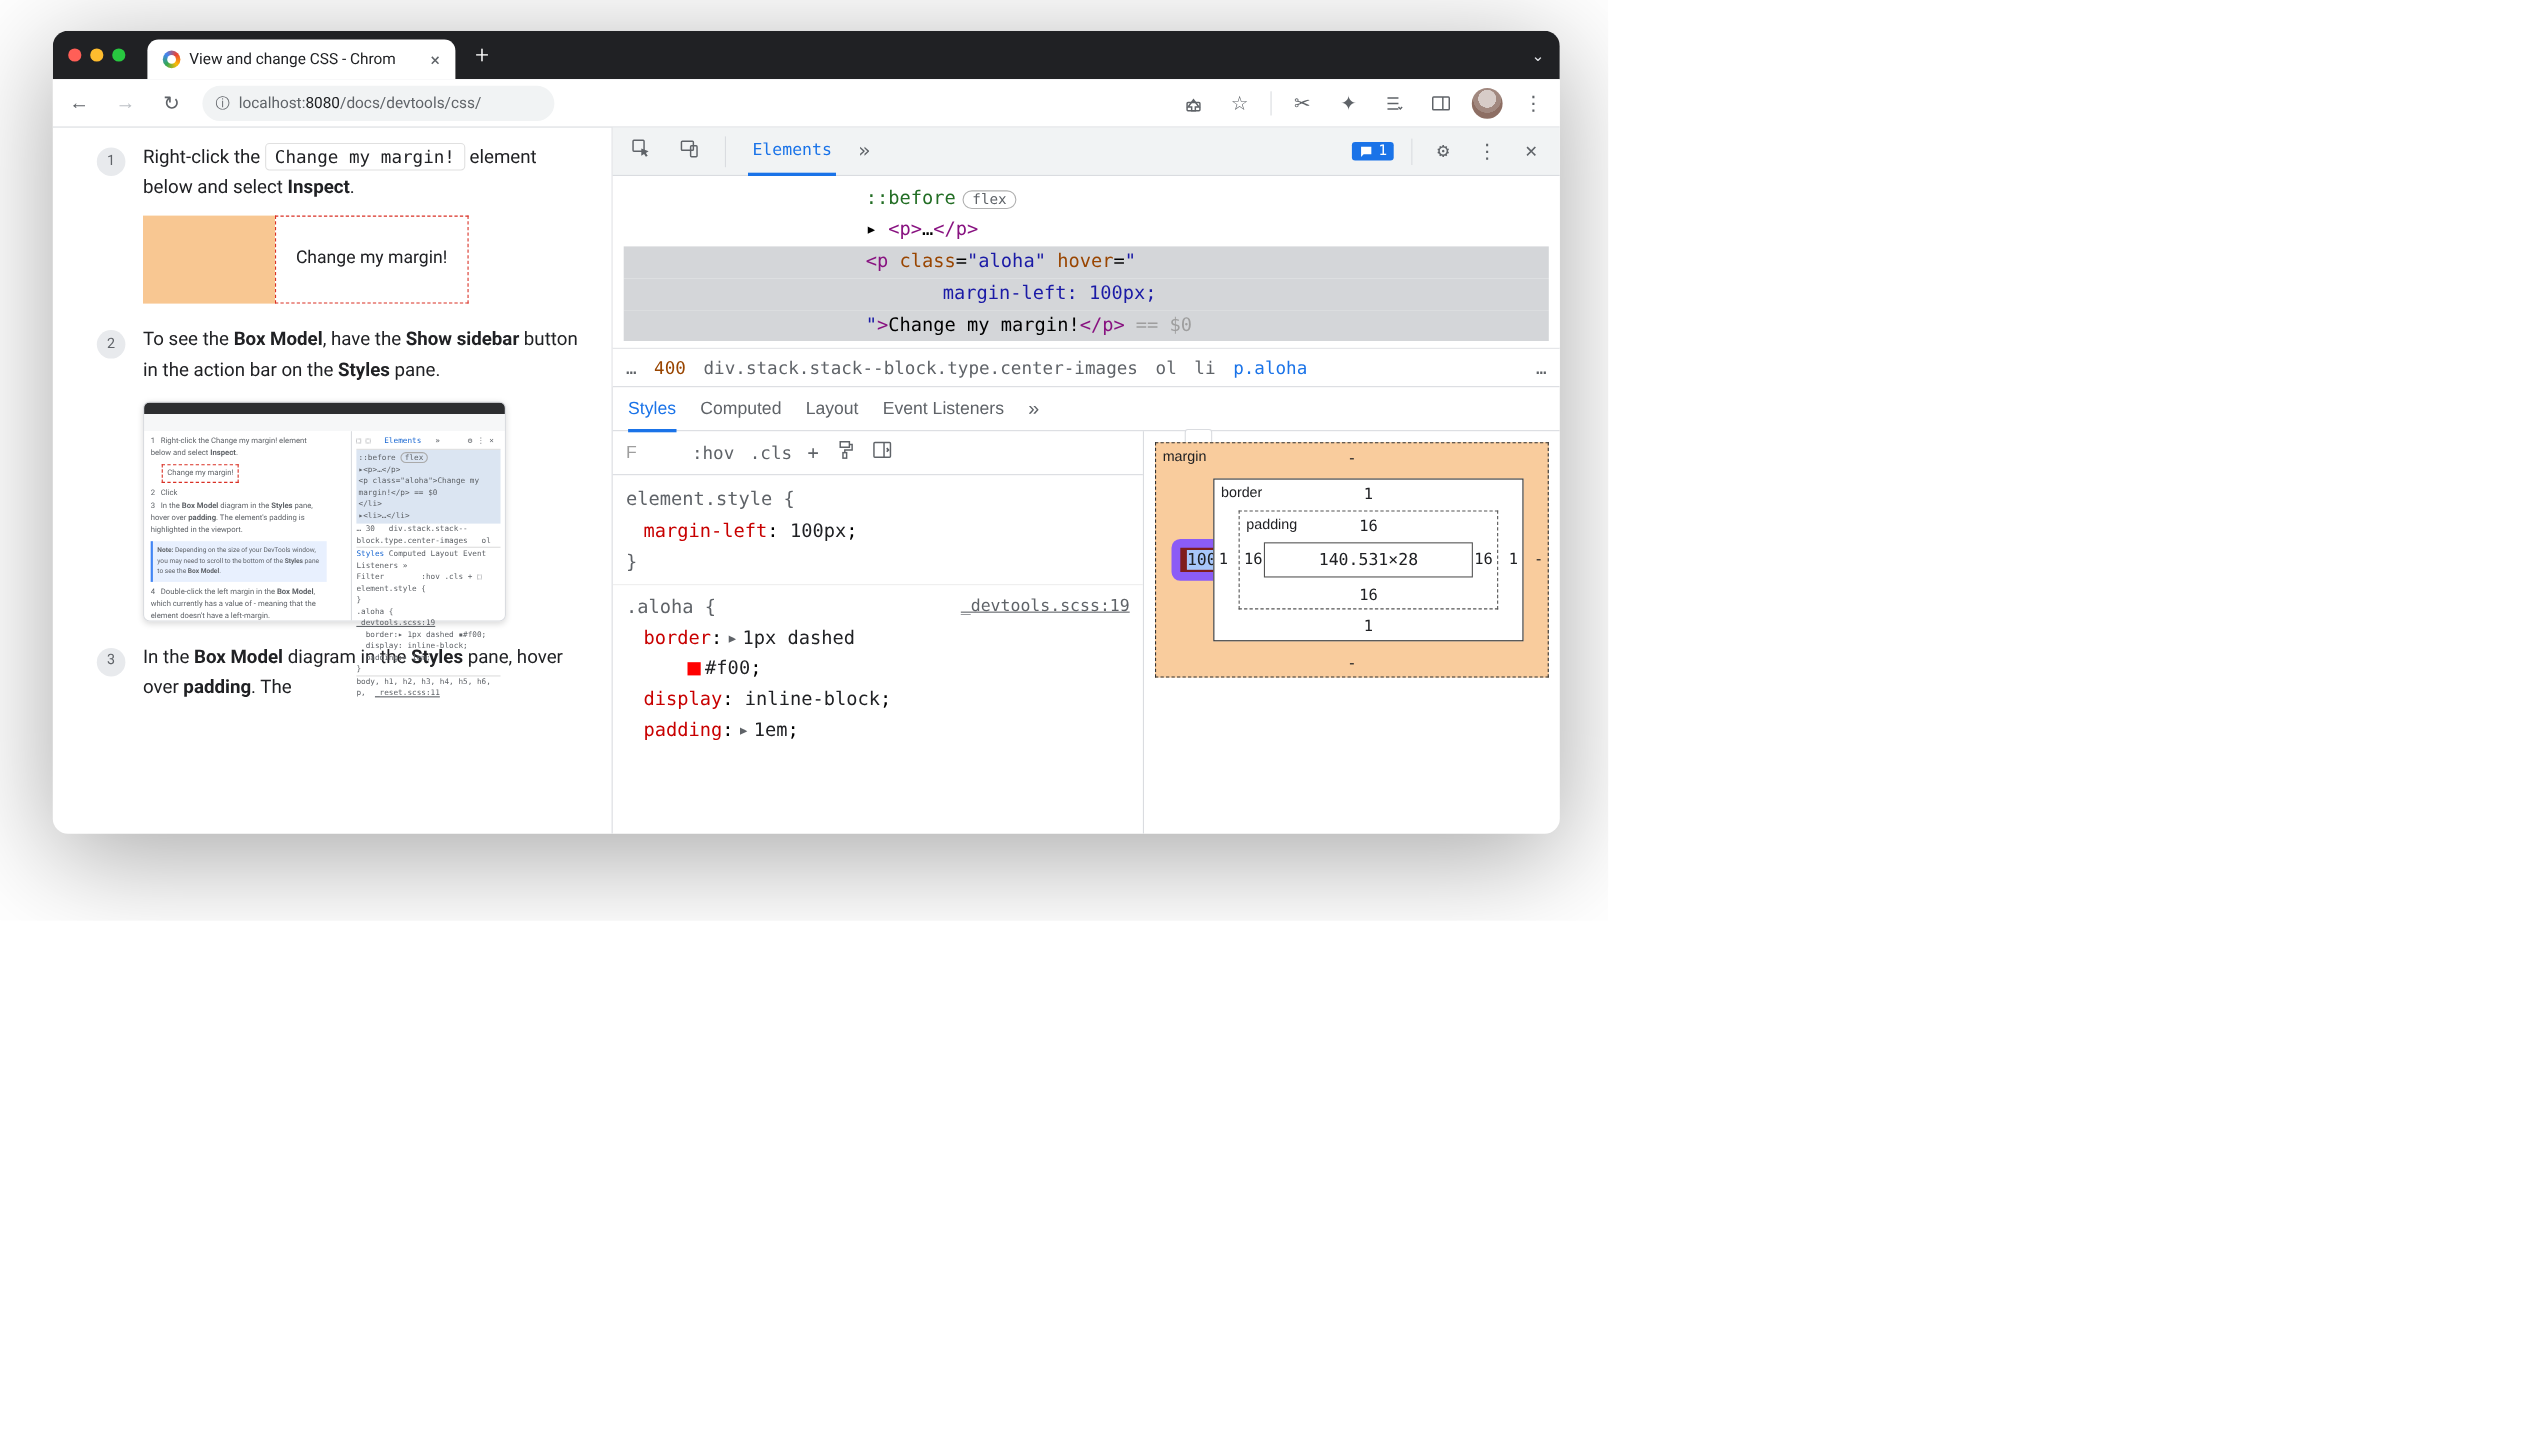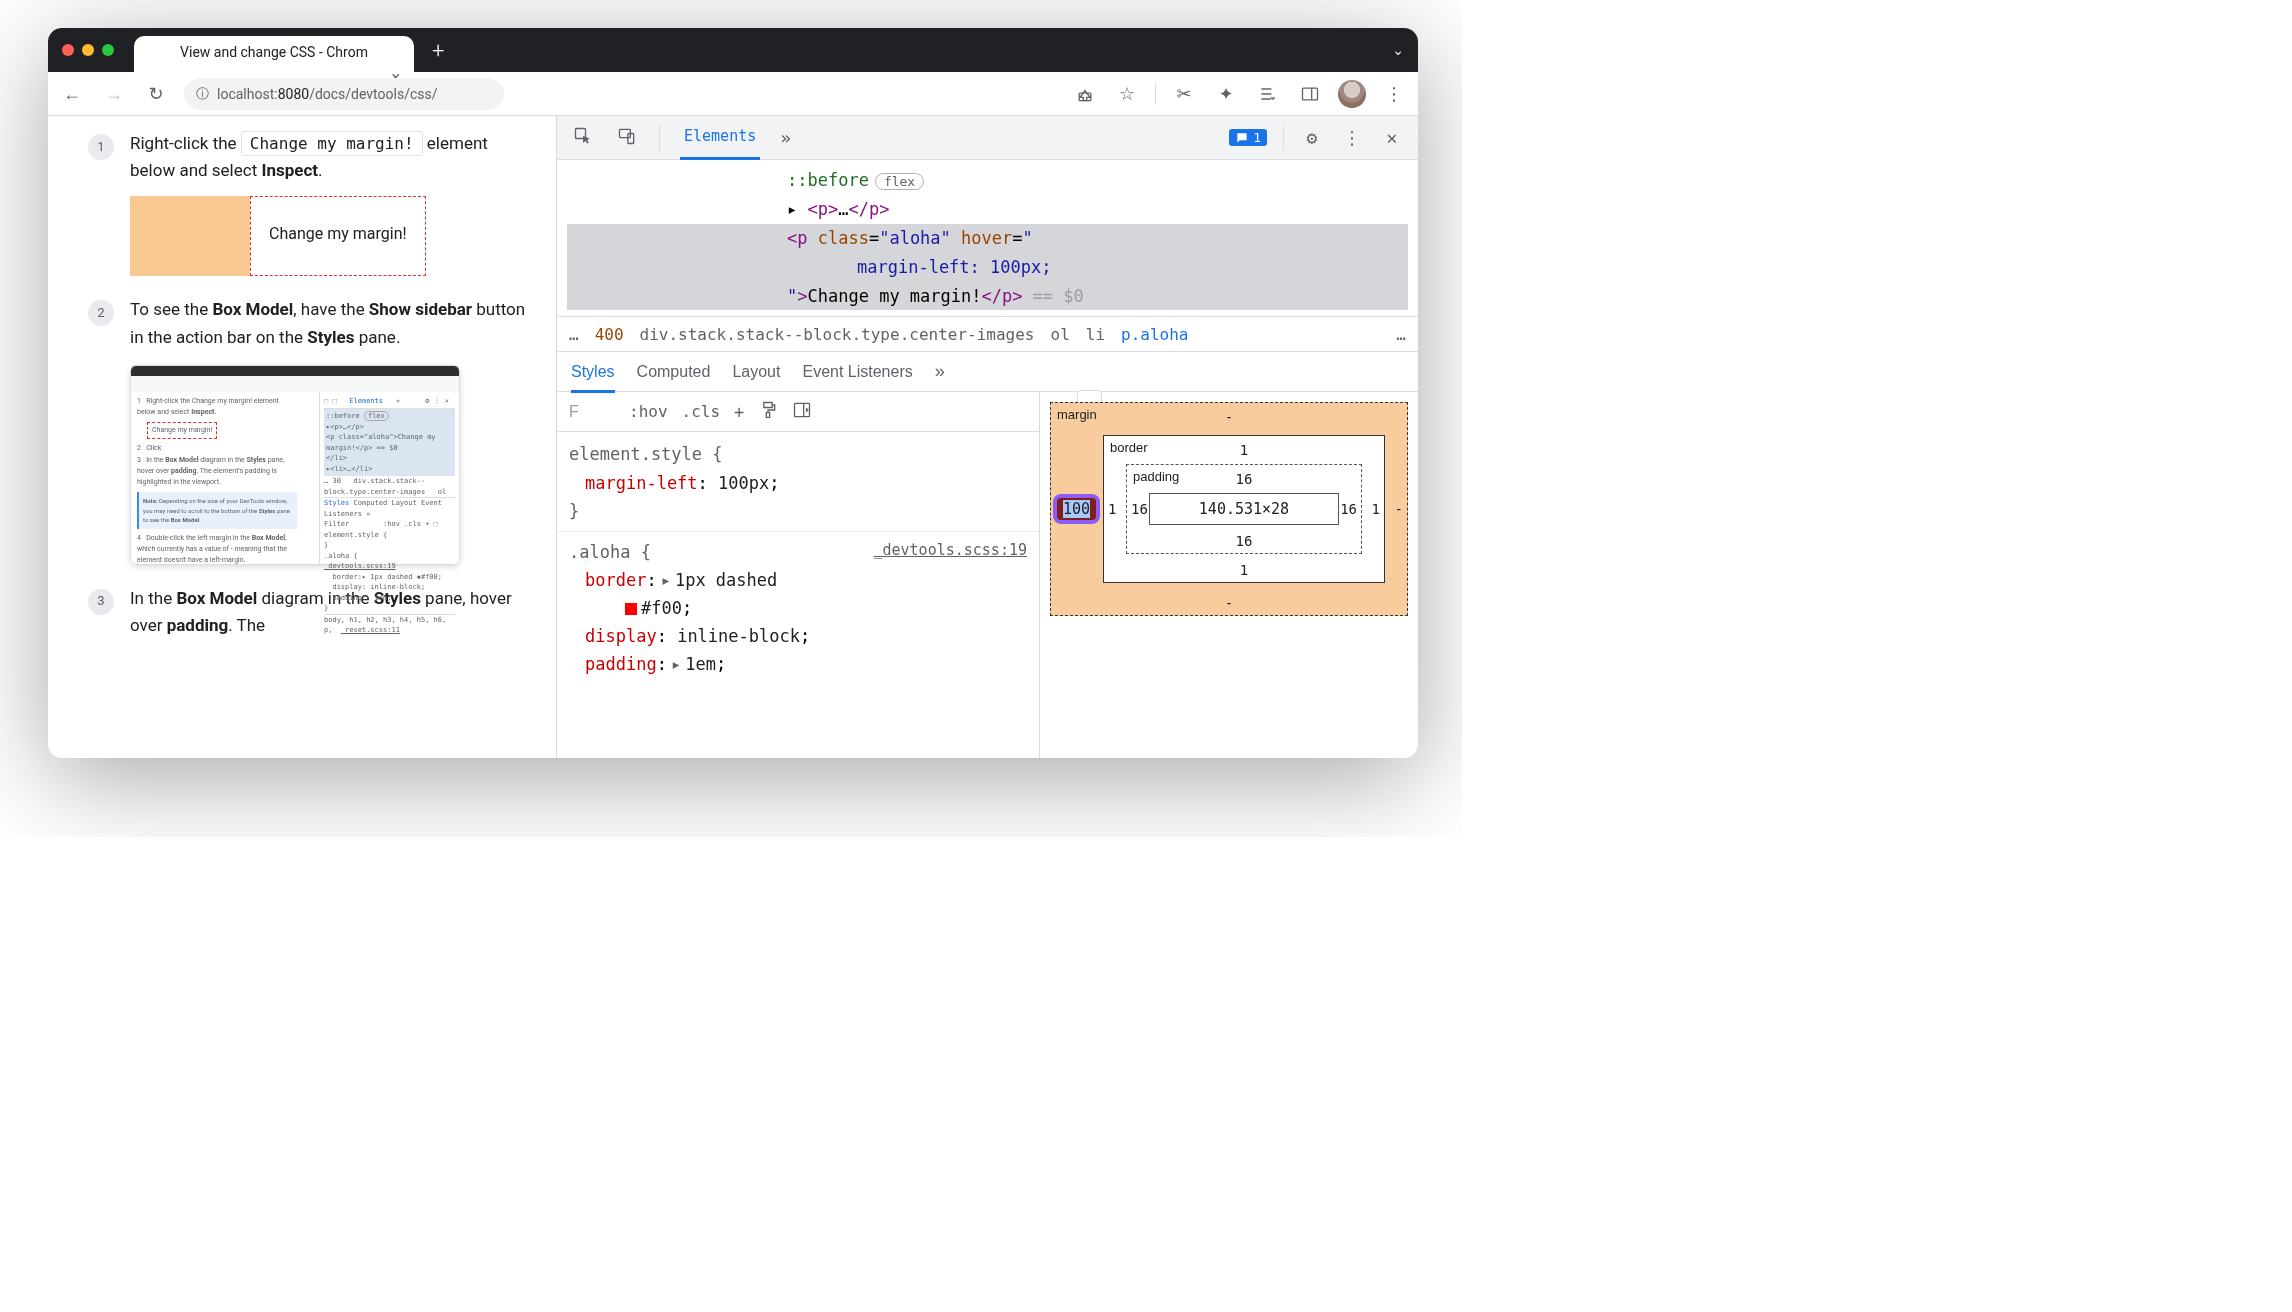--- a/index.html
+++ b/index.html
@@ -10,21 +10,21 @@
   background: #fff; border-radius: 14px; overflow: hidden;
   filter: drop-shadow(0 20px 50px rgba(0,0,0,0.35));
 }
 
 .titlebar { height: 44px; background: #202124; display: flex; align-items: center; padding: 0 14px; color: #e8eaed; }
 .traffic { display: flex; gap: 8px; margin-right: 20px; }
 .traffic span { width: 12px; height: 12px; border-radius: 50%; display: block; }
 .tl-close { background: #ff5f57; }
 .tl-min { background: #febc2e; }
 .tl-max { background: #28c840; }
-.tab { background: #fff; color: #202124; height: 36px; border-radius: 10px 10px 0 0; display: flex; align-items: center; padding: 0 14px; gap: 8px; font-size: 14px; margin-top: 8px; align-self: flex-end; width: 280px; flex-direction: column; }
+.tab { background: #fff; color: #202124; height: 36px; border-radius: 10px 10px 0 0; display: flex; align-items: center; padding: 0 14px; gap: 8px; font-size: 14px; margin-top: 8px; align-self: flex-end; width: 280px; }
 .favicon { width: 16px; height: 16px; border-radius: 50%; background: conic-gradient(from 45deg, #ea4335, #fbbc05, #34a853, #4285f4, #ea4335); position: relative; }
 .favicon::after { content: ""; position: absolute; inset: 4px; background: #fff; border-radius: 50%; }
 .tab-close { margin-left: auto; font-size: 16px; color: #5f6368; }
 .new-tab { color: #fff; font-size: 22px; margin-left: 18px; font-weight: 300; }
 .tab-drop { margin-left: auto; font-size: 14px; }
 
 .toolbar { height: 44px; background: #fff; border-bottom: 1px solid #dadce0; display: flex; align-items: center; padding: 0 10px; gap: 14px; }
 .tb-icon { color: #5f6368; font-size: 18px; display: flex; align-items: center; justify-content: center; width: 28px; height: 28px; border-radius: 50%; }
 .tb-icon.disabled { color: #bdc1c6; }
 .omnibox { flex: 0 0 320px; height: 32px; background: #f1f3f4; border-radius: 16px; display: flex; align-items: center; padding: 0 12px; gap: 8px; font-size: 14px; color: #5f6368; }
@@ -100,21 +100,21 @@
 .bm-margin { background: #f9cc9d; border: 1px dashed #333; padding: 32px 22px 32px 52px; position: relative; }
 .bm-border { background: #fddc9b; border: 1px solid #333; padding: 28px 22px; position: relative; }
 .bm-padding { background: #c3d08b; border: 1px dashed #555; padding: 28px 22px; position: relative; }
 .bm-content { background: #a0c6e8; border: 1px solid #555; padding: 6px 10px; text-align: center; font-size: 15px; font-family: ui-monospace, monospace; }
 .bm-label { position: absolute; top: 4px; left: 6px; font-size: 13px; }
 .bm-val { position: absolute; font-size: 14px; font-family: ui-monospace, monospace; }
 .bm-t { top: 6px; left: 50%; transform: translateX(-50%); }
 .bm-b { bottom: 4px; left: 50%; transform: translateX(-50%); }
 .bm-l { left: 4px; top: 50%; transform: translateY(-50%); }
 .bm-r { right: 4px; top: 50%; transform: translateY(-50%); }
-.bm-highlight { position: absolute; left: 2px; top: 50%; transform: translateY(-50%); background: #7f1d1d; border: 4px solid #8b5cf6; border-radius: 8px; padding: 2px 6px; font-family: ui-monospace, monospace; font-size: 15px; }
+.bm-highlight { position: absolute; left: 14px; top: 50%; transform: translateY(-50%); background: #7f1d1d; border: 8px solid #8b5cf6; border-radius: 8px; padding: 2px 6px; font-family: ui-monospace, monospace; font-size: 15px; }
 .bm-highlight span { background: #a8c7fa; }
 
 .bm-margin .bm-border .bm-padding { background: #fff; }
 .bm-border { background: #fff; }
 .bm-padding { background: #fff; }
 .bm-content { background: #fff; }
 
 svg.icon { width: 20px; height: 20px; stroke: currentColor; fill: none; stroke-width: 1.6; }
 </style>
 </head>

